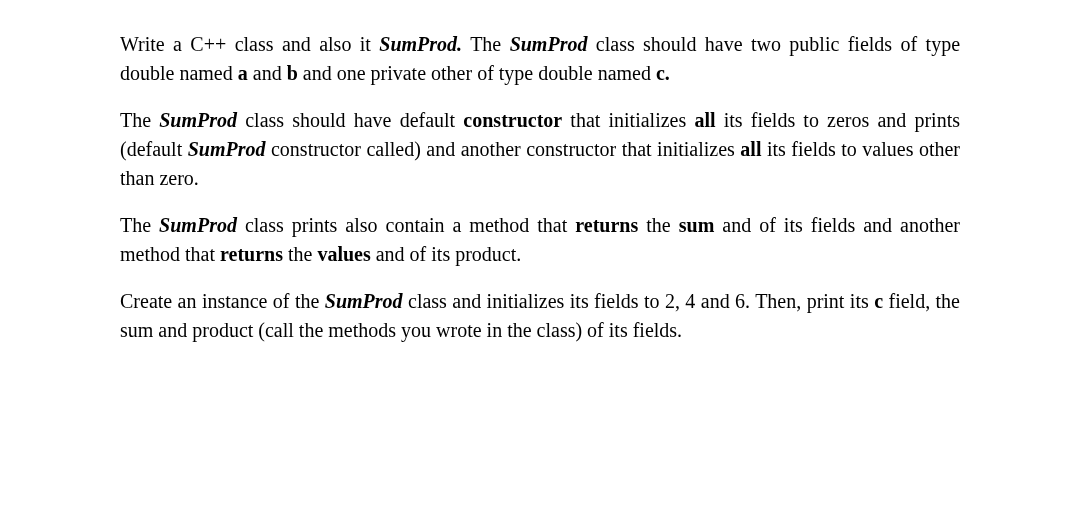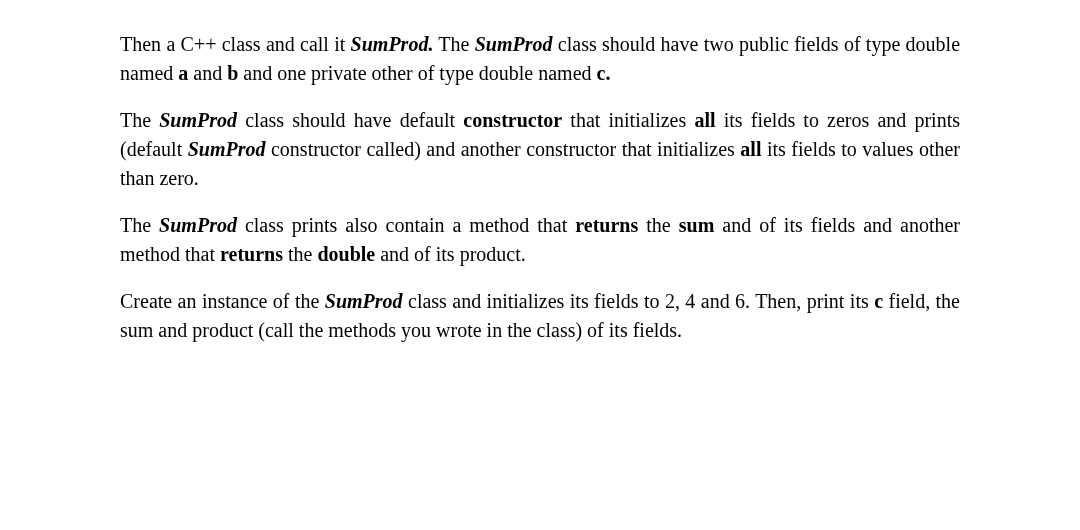--- a/index.html
+++ b/index.html
@@ -26,26 +26,26 @@
     }
     .bi {
       font-weight: bold;
       font-style: italic;
     }
   </style>
 </head>
 <body>
 
 <p class="para">
-  <span>Then a C++ class and call it </span><span class="bi">SumProd.</span><span> The </span><span class="bi">SumProd</span><span> class should have two public fields of type double named </span><span class="b">a</span><span> and </span><span class="b">b</span><span> and one private other of type double named </span><span class="b">c.</span><span></span>
+  <span>Write a C++ class and also it </span><span class="bi">SumProd.</span><span> The </span><span class="bi">SumProd</span><span> class should have two public fields of type double named </span><span class="b">a</span><span> and </span><span class="b">b</span><span> and one private other of type double named </span><span class="b">c.</span><span></span>
 </p>
 
 <p class="para">
   <span>The </span><span class="bi">SumProd</span><span> class should have default </span><span class="b">constructor</span><span> that initializes </span><span class="b">all</span><span> its fields to zeros and prints (default </span><span class="bi">SumProd</span><span> constructor called) and another constructor that initializes </span><span class="b">all</span><span> its fields to values other than zero.</span>
 </p>
 
 <p class="para">
-  <span>The </span><span class="bi">SumProd</span><span> class prints also contain a method that </span><span class="b">returns</span><span> the </span><span class="b">sum</span><span> and of its fields and another method that </span><span class="b">returns</span><span> the </span><span class="b">double</span><span> and of its product.</span>
+  <span>The </span><span class="bi">SumProd</span><span> class prints also contain a method that </span><span class="b">returns</span><span> the </span><span class="b">sum</span><span> and of its fields and another method that </span><span class="b">returns</span><span> the </span><span class="b">values</span><span> and of its product.</span>
 </p>
 
 <p class="para">
   <span>Create an instance of the </span><span class="bi">SumProd</span><span> class and initializes its fields to 2, 4 and 6. Then, print its </span><span class="b">c</span><span> field, the sum and product (call the methods you wrote in the class) of its fields.</span>
 </p>
 
 </body></html>

